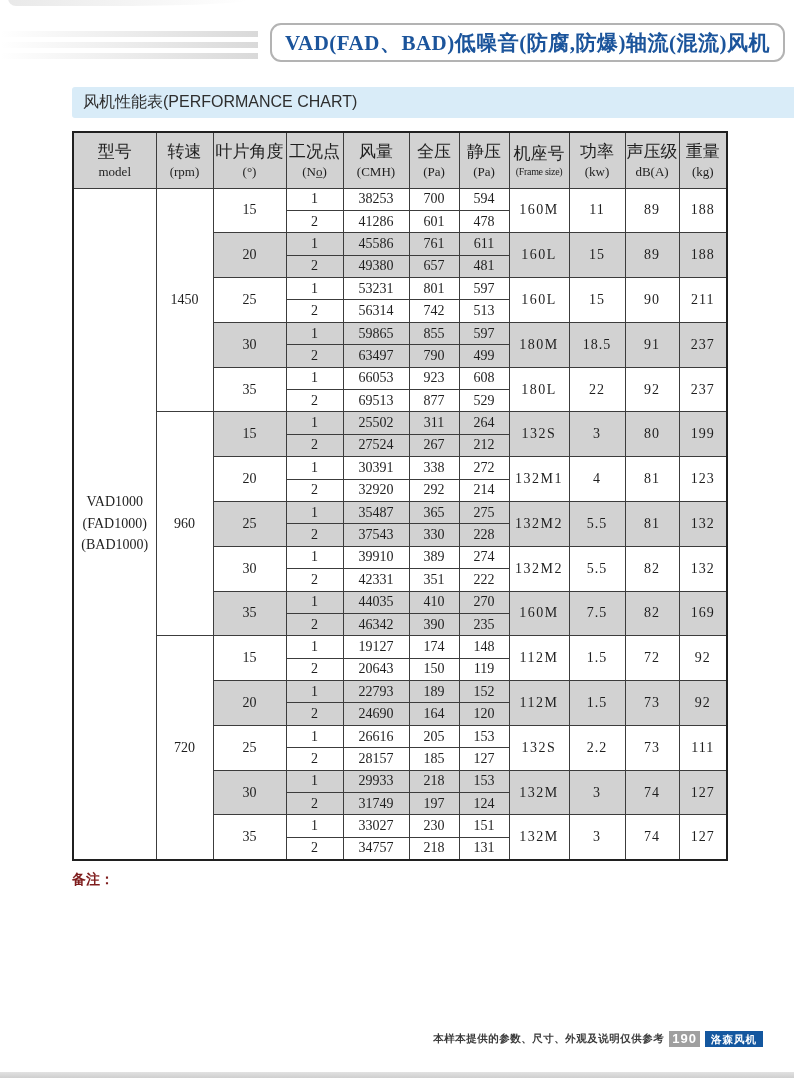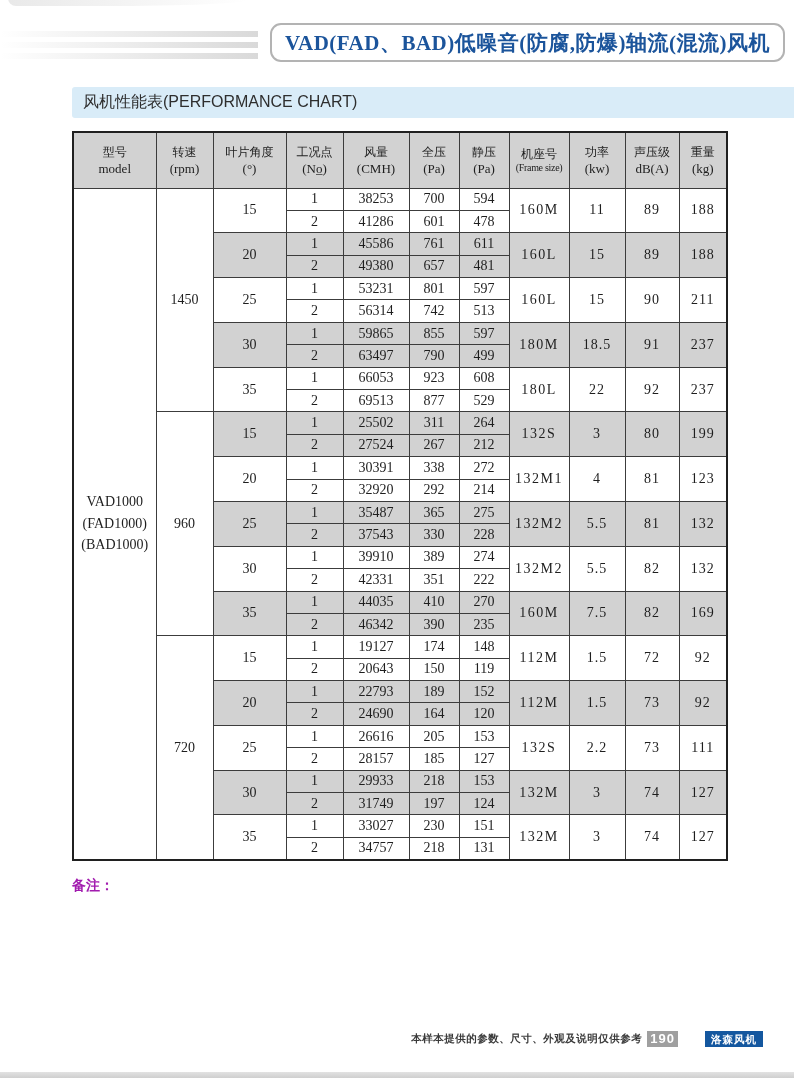--- a/index.html
+++ b/index.html
@@ -47,46 +47,46 @@
     font-family:"Liberation Serif", "DejaVu Serif", serif;
     text-align:center; border:2px solid #202020;
   }
   .perf th, .perf td { border:1px solid #3c3c3c; overflow:hidden; }
   .perf thead th {
     background:var(--shaded-cell, #d2d2d2);
     height:56px; font-weight:normal; vertical-align:middle; padding:1px;
   }
   .perf tbody tr { height:22.4px; }
   .perf td { font-size:14px; vertical-align:middle; }
-  .h1 { font-size:12px; line-height:1.35; white-space:nowrap; }
+  .h1 { font-size:17px; line-height:1.35; white-space:nowrap; }
   .h2 { font-size:13px; line-height:1.2; white-space:nowrap; }
   .h2.condensed { font-size:10px; letter-spacing:-0.3px; }
   .shaded { background:var(--shaded-cell, #d2d2d2); }
   .model-cell { font-size:13.5px; line-height:1.55; background:#fff; }
   .rpm-cell { font-size:14.5px; background:#fff; }
   .angle-cell { font-size:14.5px; }
   .frame-cell { font-size:12px; letter-spacing:1.5px; }
   .num-sp { letter-spacing:1px; }
 
-  .notes { position:absolute; left:72px; top:870px; font-weight:bold; color:#a21caf;margin-top:6px; }
+  .notes { position:absolute; left:72px; top:870px; font-weight:bold; color:#7f1d1d; }
   .notes-label { font-size:14px; line-height:1.3; }
   .notes-text { font-size:13.5px; line-height:1.45; letter-spacing:0.2px; }
 
   .footer {
     position:absolute; top:1031px; right:31px;
     display:flex; align-items:center; gap:5px;
     font-size:10.5px; font-weight:bold; color:#3a3a3a; letter-spacing:0.5px;
   }
   .badge-page {
     background:var(--page-badge-bg, #9f9f9f); color:#fff;
     font-size:13px; padding:0 3px; line-height:16px; letter-spacing:1px;
   }
   .badge-brand {
     background:var(--brand-badge-bg, #14579f); color:#fff;
-    font-size:10.5px; padding:0 6px; line-height:16px; letter-spacing:1px;margin-left:22px;
+    font-size:10.5px; padding:0 6px; line-height:16px; letter-spacing:1px;
   }
 
   .bottom-strip {
     position:absolute; bottom:0; left:0; width:794px; height:6px;
     background:linear-gradient(to bottom,#e2e2e2,#cfcfcf);
   }
 </style>
 </head>
 <body>
 

